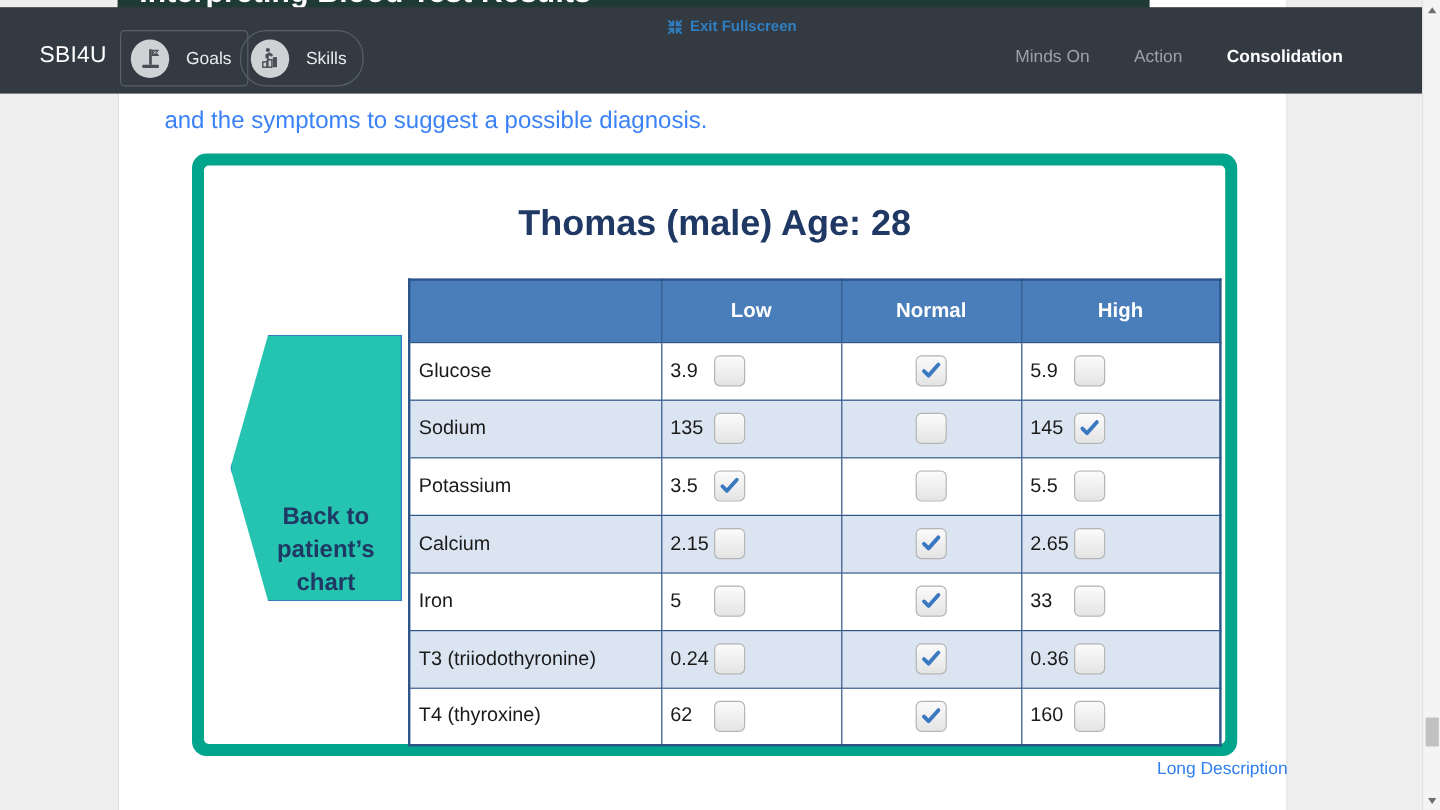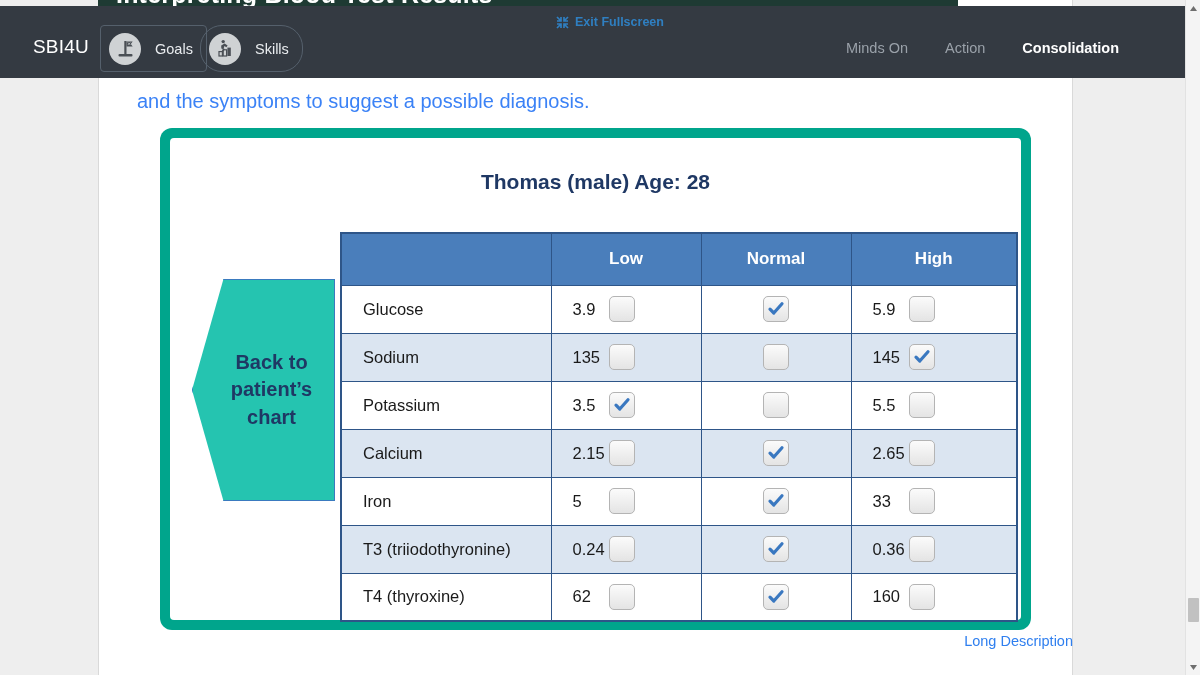--- a/index.html
+++ b/index.html
@@ -109,51 +109,51 @@
   }
   .teal-card-inner {
     width: 100%; height: 100%;
     background: #ffffff;
     border-radius: 4px;
     position: relative;
   }
   .card-title {
     position: absolute; left: 0; right: 0; top: 32px;
     text-align: center;
-    font-size: 21px; font-weight: bold; color: #1f3864;
+    font-size: 30px; font-weight: bold; color: #1f3864;
   }
 
   
   .backchart {
     position: absolute; left: 22px; top: 141px;
     width: 143px; height: 222px;
     background: #25c4b0;
     border: 1px solid #3a7abf;
     clip-path: polygon(22% 0%, 100% 0%, 100% 100%, 22% 100%, 0% 50%);
-    display: flex; flex-direction: column; align-items: center; justify-content: center;
+    display: flex; flex-direction: column; align-items: center; justify-content: flex-end;
     cursor: pointer;
   }
   .backchart span {
     display: block;
     font-size: 20px; font-weight: bold; color: #1f3864;
     line-height: 1.37; text-align: center; padding-left: 16px;
   }
 
   
   .restable {
     position: absolute; left: 170px; top: 94px;
     width: 676px;
     border-collapse: collapse;
     border: 2px solid #2e5588;
     table-layout: fixed;
   }
   .restable th, .restable td {
     border: 1px solid #2e5588;
     height: 48px;
-    padding: 0 21px;
+    padding: 0 7px;
     font-size: 16.5px;
     color: #1a1a1a;
     vertical-align: middle;
   }
   .restable thead th {
     background: #4a7ebb;
     color: #ffffff;
     font-size: 17px;
     font-weight: bold;
     text-align: center;

